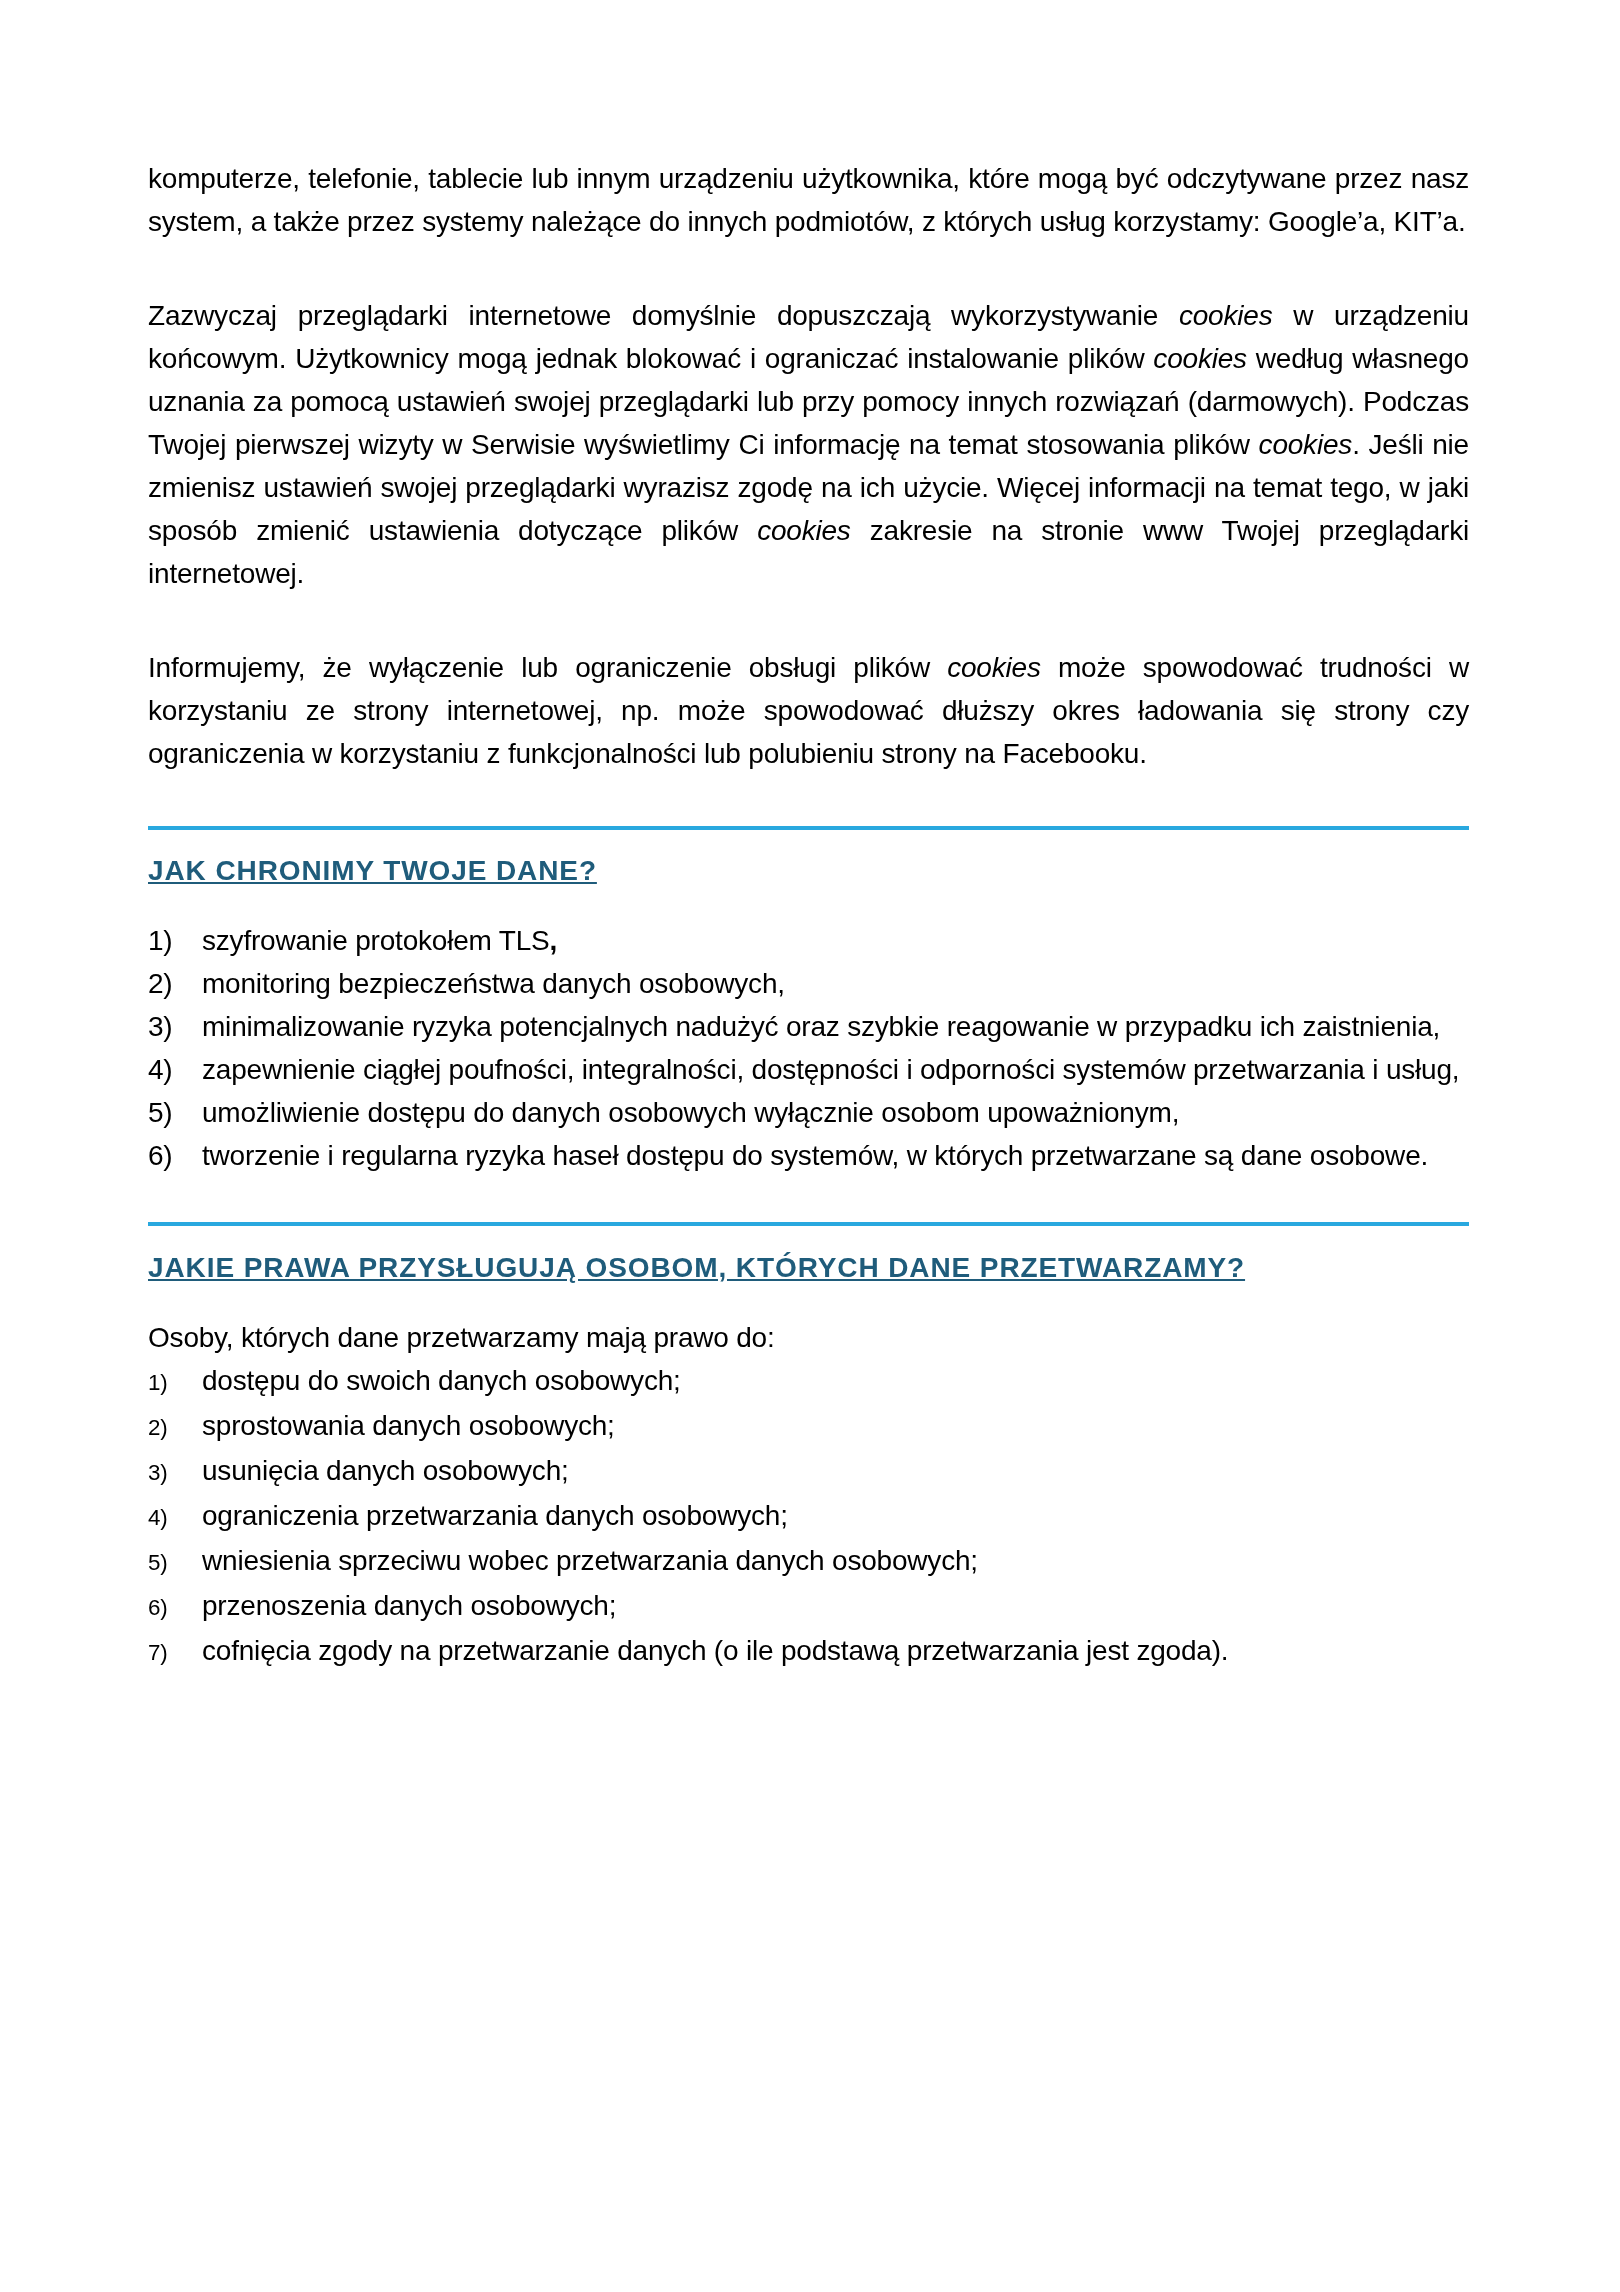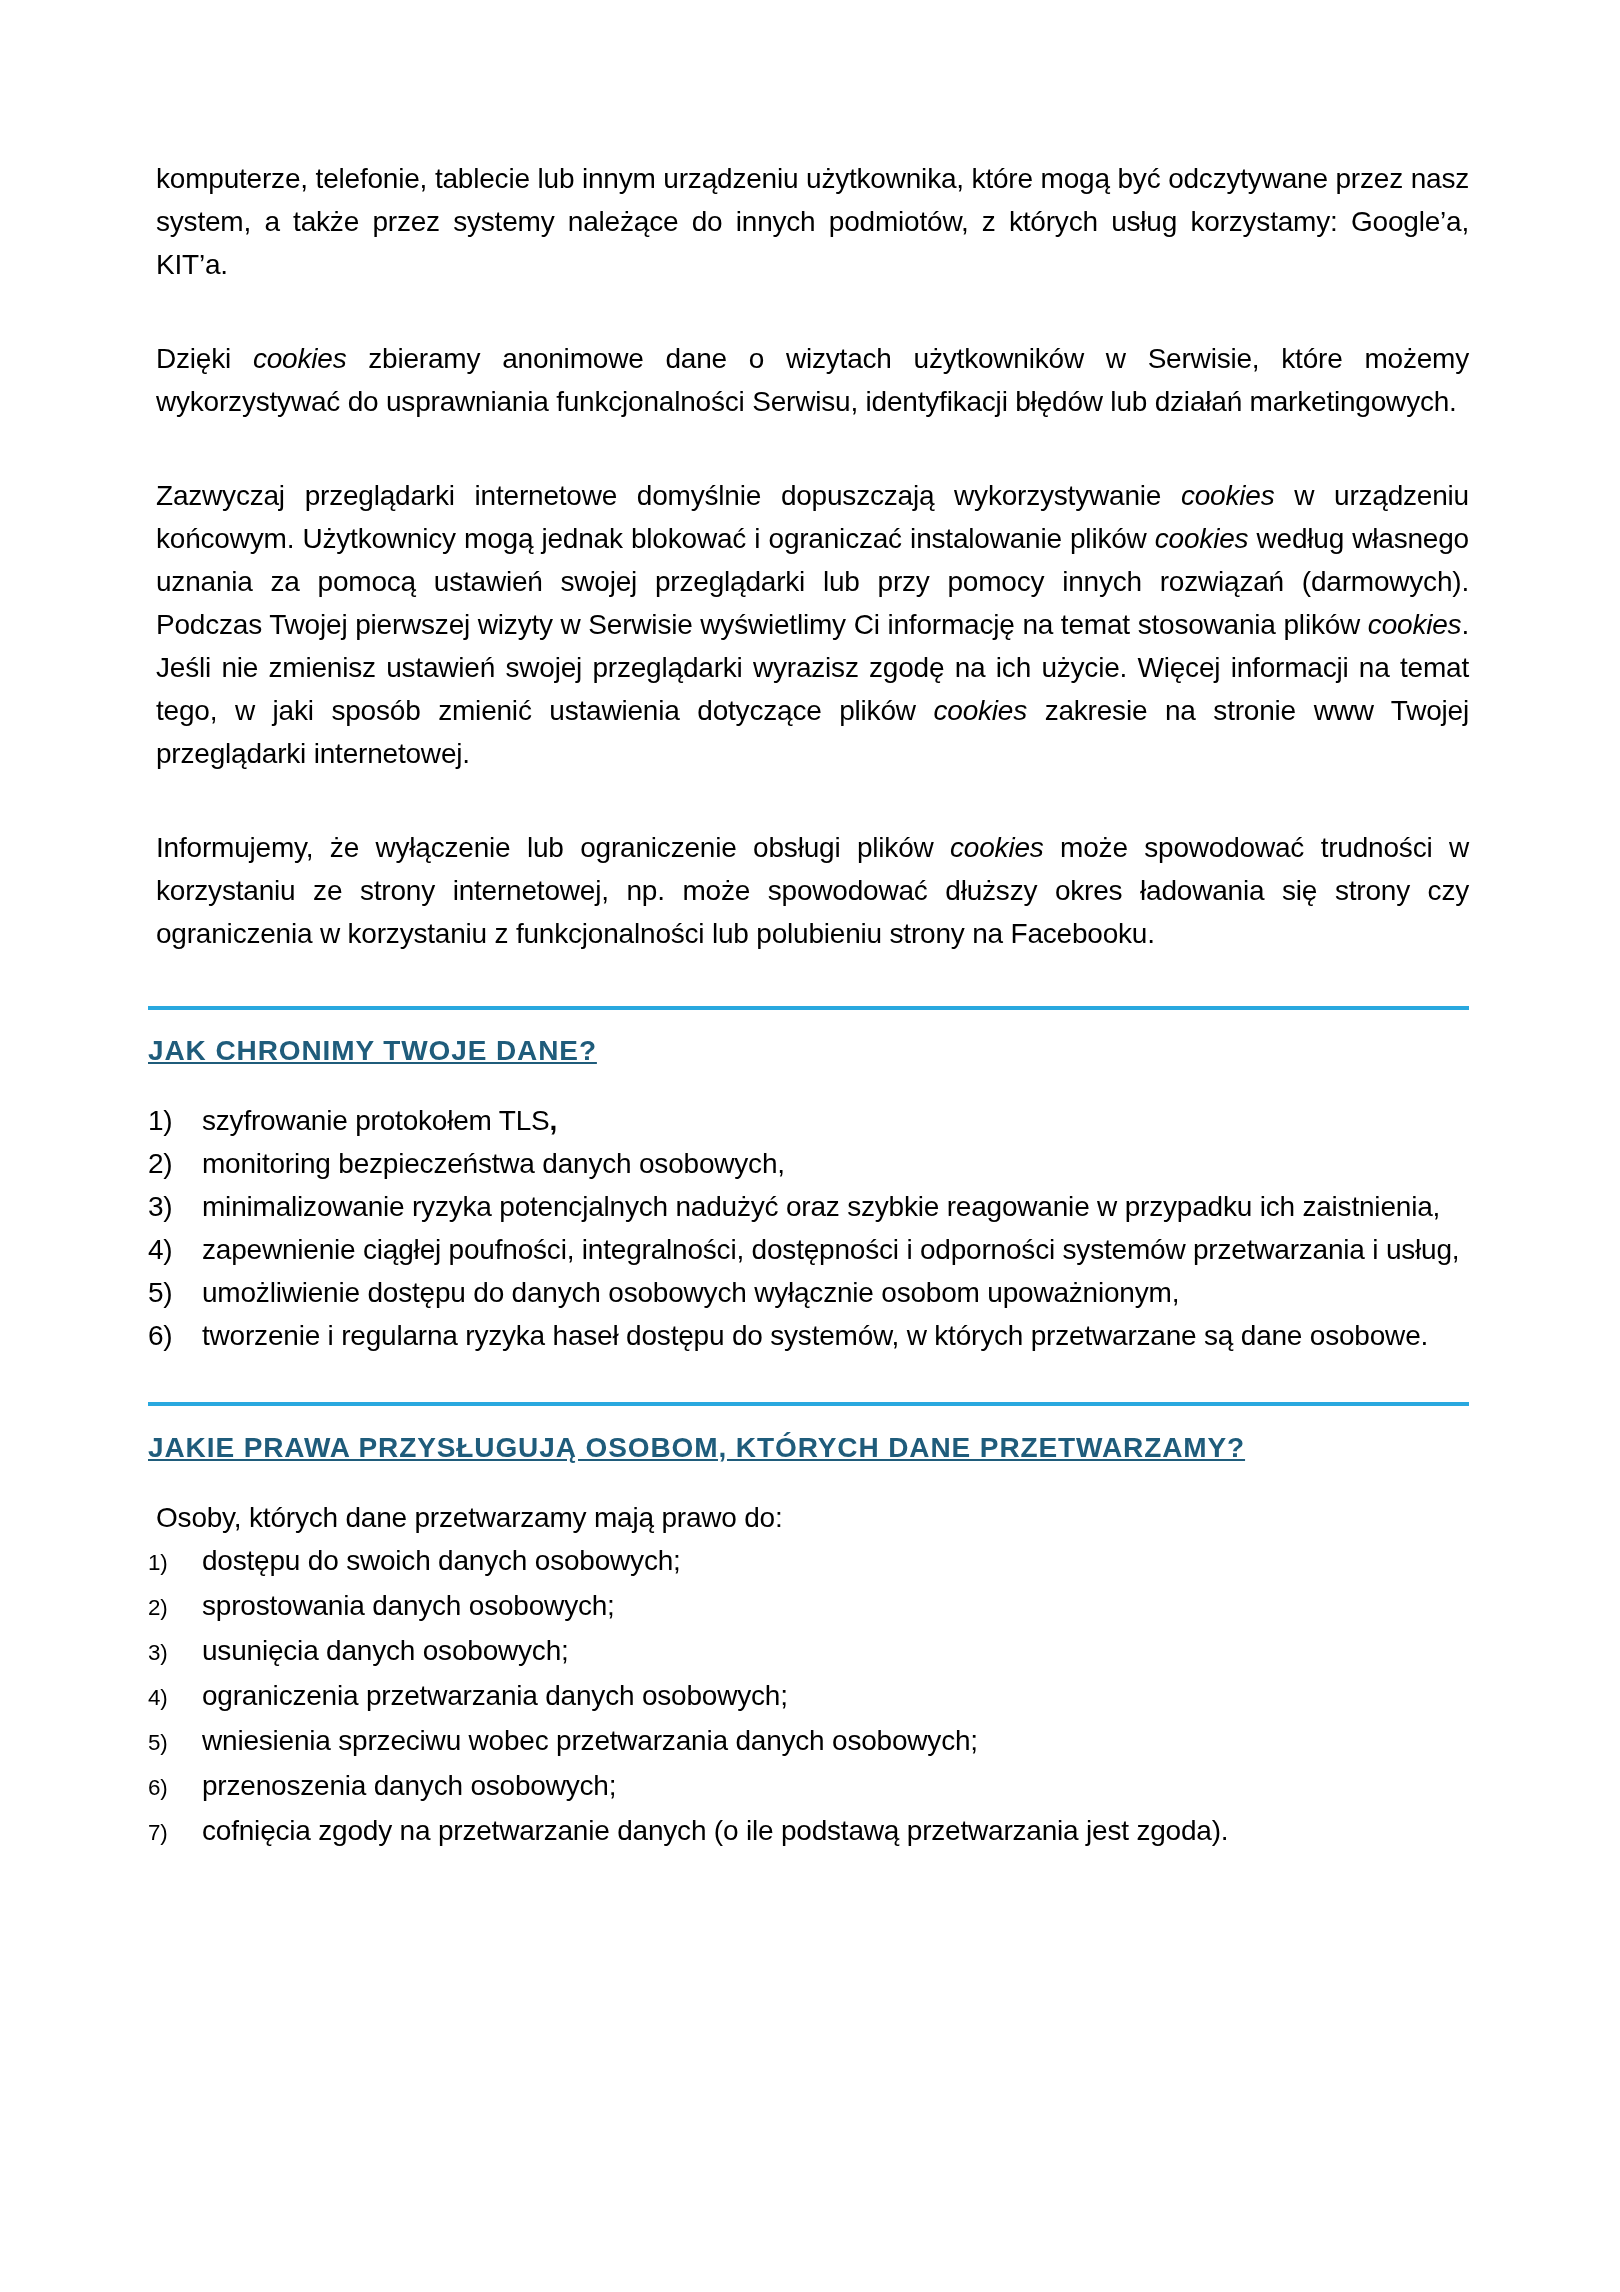--- a/index.html
+++ b/index.html
@@ -16,21 +16,21 @@
     padding: 157px 151px 0 148px;
     font-family: "Liberation Sans", sans-serif;
     font-size: 28px;
     line-height: 43px;
     letter-spacing: -0.2px;
     color: var(--body-color, #000000);
     text-align: justify;
     overflow: hidden;
   }
   .para {
-    margin: 0 0 51px 8px;
+    margin: 0 0 51px 0;
   }
   .para.tight {
     margin-bottom: 0;
   }
   .seg-italic { font-style: italic; }
   .seg-bold   { font-weight: bold; }
 
   .section-header {
     margin: 0 0 27px 0;
   }
@@ -67,21 +67,20 @@
   .list-text {
     flex: 1 1 auto;
     text-align: justify;
   }
 </style>
 </head>
 <body>
 
 <main class="page">
     <p class="para"><span class="seg-normal">komputerze, telefonie, tablecie lub innym urządzeniu użytkownika, które mogą być odczytywane przez nasz system, a także przez systemy należące do innych podmiotów, z których usług korzystamy:  Google’a, KIT’a.</span></p>
-    <p class="para"><span class="seg-normal">Dzięki </span><span class="seg-italic">cookies</span><span class="seg-normal"> zbieramy anonimowe dane o wizytach użytkowników w Serwisie, które możemy wykorzystywać do usprawniania funkcjonalności Serwisu, identyfikacji błędów lub działań marketingowych.</span></p>
     <p class="para"><span class="seg-normal">Zazwyczaj przeglądarki internetowe domyślnie dopuszczają wykorzystywanie </span><span class="seg-italic">cookies</span><span class="seg-normal"> w urządzeniu końcowym. Użytkownicy mogą jednak blokować i ograniczać instalowanie plików </span><span class="seg-italic">cookies</span><span class="seg-normal"> według własnego uznania za pomocą ustawień swojej przeglądarki lub przy pomocy innych rozwiązań (darmowych). Podczas Twojej pierwszej wizyty w Serwisie wyświetlimy Ci informację na temat stosowania plików </span><span class="seg-italic">cookies</span><span class="seg-normal">. Jeśli nie zmienisz ustawień swojej przeglądarki wyrazisz zgodę na ich użycie. Więcej informacji na temat tego, w jaki sposób zmienić ustawienia dotyczące plików </span><span class="seg-italic">cookies</span><span class="seg-normal"> zakresie na stronie www Twojej przeglądarki internetowej.</span></p>
     <p class="para"><span class="seg-normal">Informujemy, że wyłączenie lub ograniczenie obsługi plików </span><span class="seg-italic">cookies</span><span class="seg-normal"> może spowodować trudności w korzystaniu ze strony internetowej, np. może spowodować dłuższy okres ładowania się strony czy ograniczenia w korzystaniu z funkcjonalności lub polubieniu strony na Facebooku.</span></p>
     <header class="section-header">
       <div class="section-rule"></div>
       <h2 class="section-title">JAK CHRONIMY TWOJE DANE?</h2>
     </header>
     <div class="olist">
       <div class="list-item">
         <span class="list-num">1)</span>
         <div class="list-text"><span class="seg-normal">szyfrowanie protokołem TLS</span><span class="seg-bold">,</span></div>

